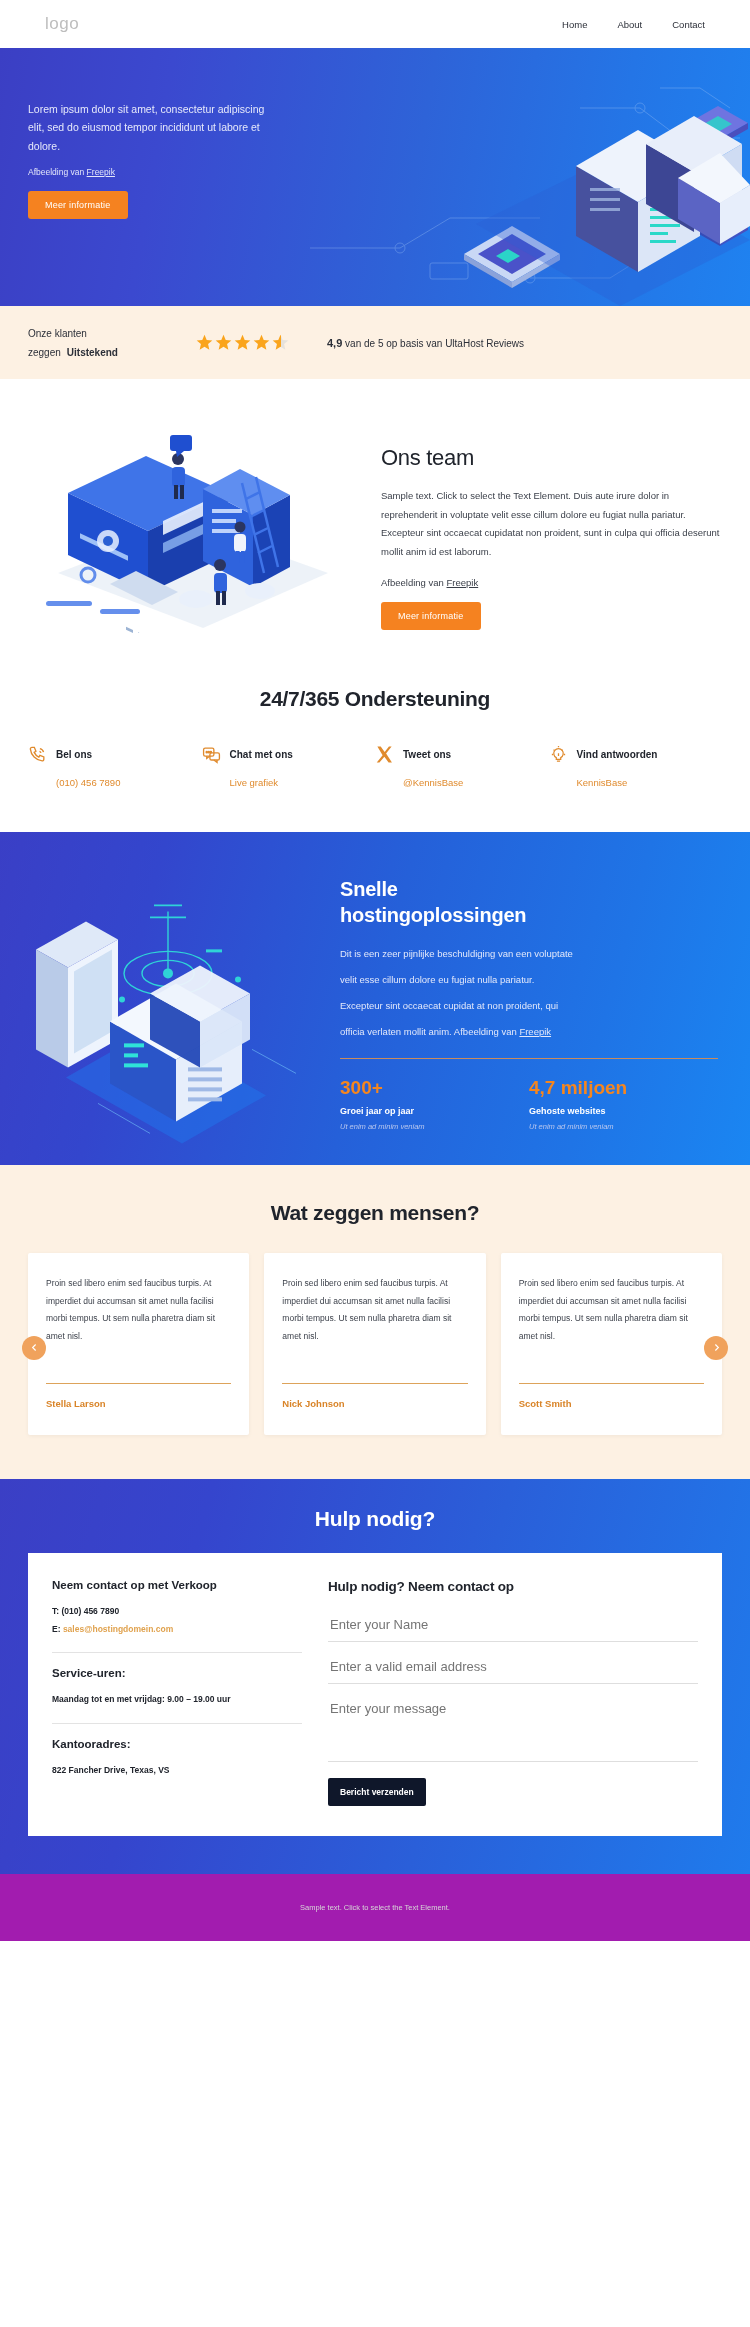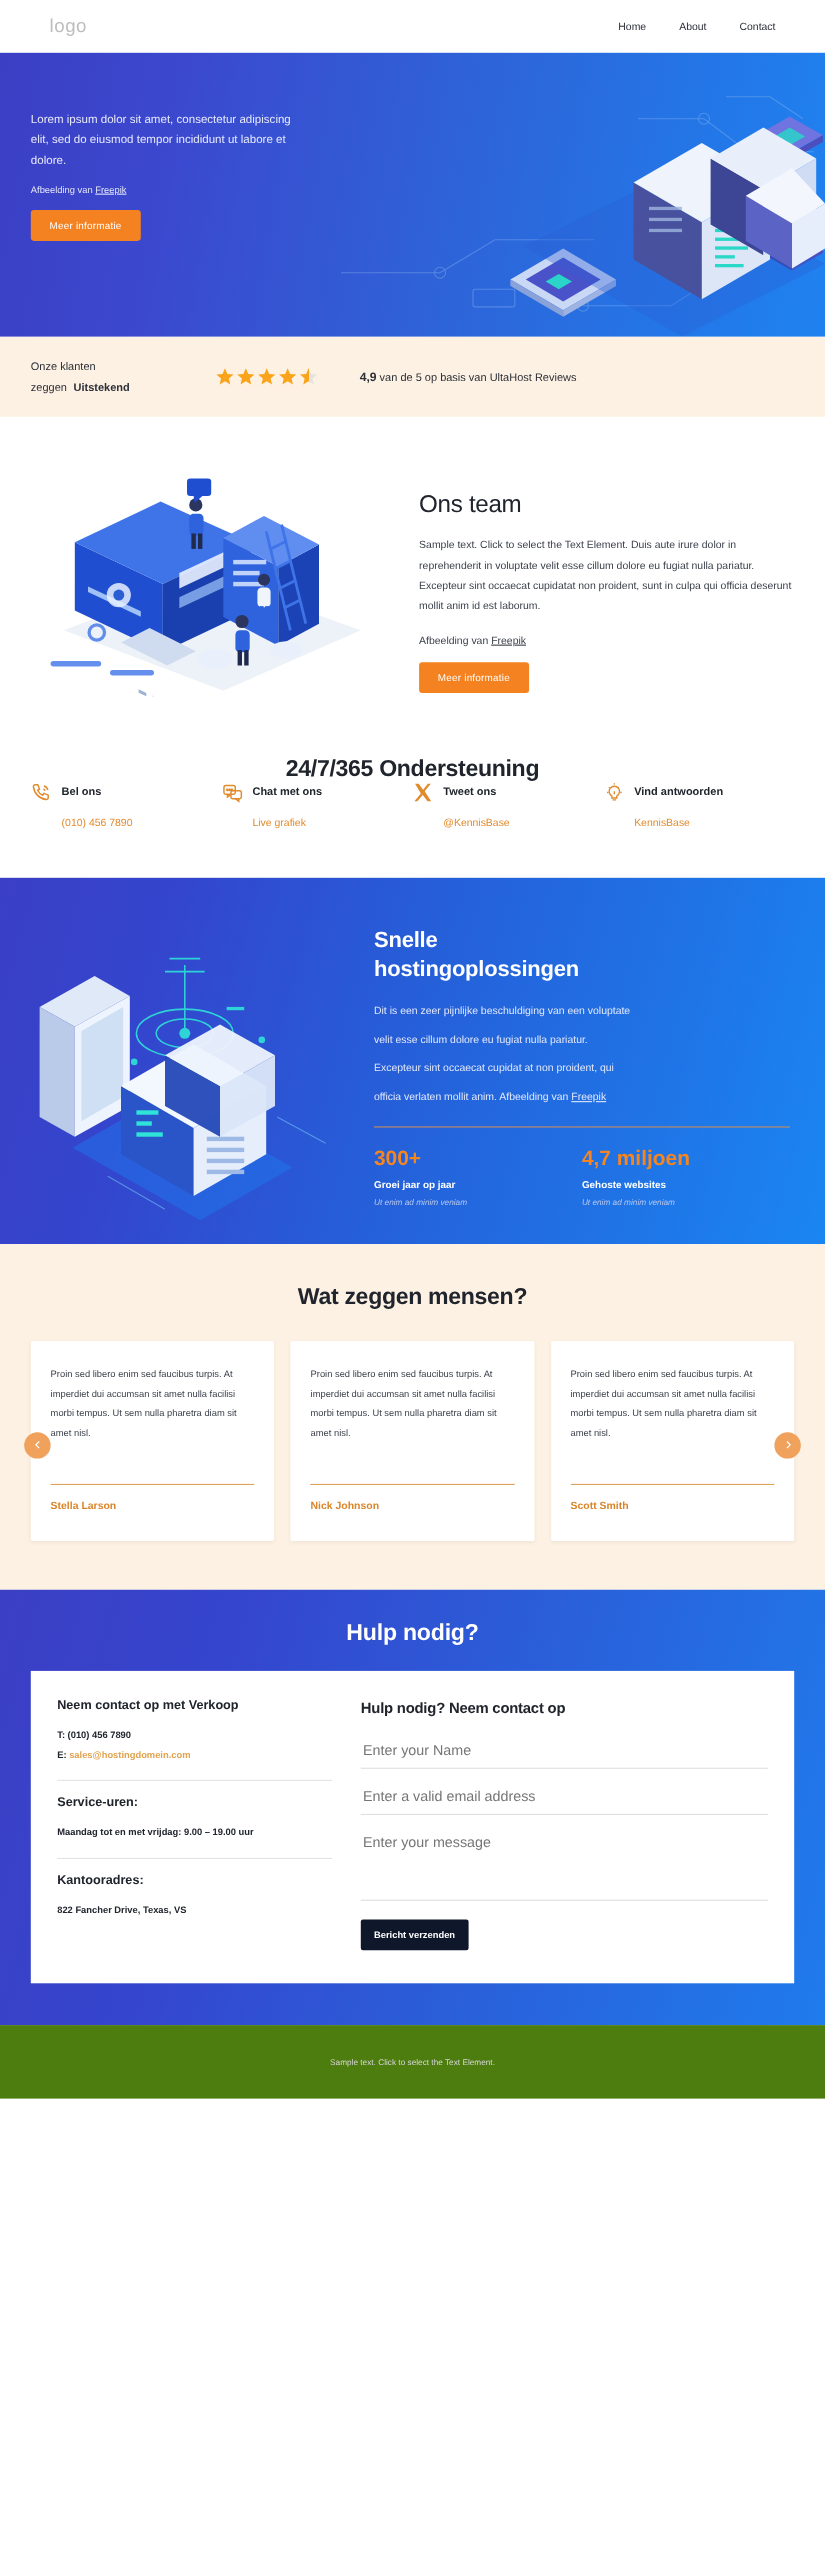--- a/index.html
+++ b/index.html
@@ -55,21 +55,21 @@
   .team{background:#fff;padding:44px 28px 40px;display:flex;gap:18px;}
   .team-art{width:335px;height:210px;flex:none;position:relative;}
   .team-copy{padding-top:22px;flex:1;}
   .team-copy h2{font-size:22px;font-weight:400;letter-spacing:-.3px;margin-bottom:16px;}
   .team-copy p{font-size:9.5px;line-height:1.95;color:#3a3f49;margin-bottom:16px;}
   .team-copy .credit{font-size:9.5px;color:#3a3f49;margin-bottom:14px;}
   .team-copy .credit u{text-decoration:underline;}
 
   
   .support{background:#fff;padding:14px 28px 44px;}
-  .support h2{text-align:center;font-size:21px;font-weight:700;letter-spacing:-.3px;}
+  .support h2{text-align:center;font-size:21px;font-weight:700;margin-bottom:34px;letter-spacing:-.3px;}
   .support-grid{display:flex;}
   .sup-item{flex:1;}
   .sup-head{display:flex;align-items:center;gap:9px;margin-bottom:13px;}
   .sup-head .ico{width:19px;height:19px;flex:none;}
   .sup-head span{font-size:10px;font-weight:700;color:#20242c;}
   .sup-link{font-size:9.5px;color:#e08b2e;margin-left:28px;text-decoration:none;display:block;}
 
   
   .hosting{
     position:relative;min-height:290px;
@@ -126,21 +126,21 @@
     font-family:inherit;font-size:13px;color:#9b9b9b;padding:7px 2px 9px;
     margin-bottom:10px;outline:none;
   }
   textarea.field{height:68px;resize:none;margin-bottom:12px;}
   .btn-send{
     background:#0f172a;color:#fff;border:none;font-size:8.5px;font-weight:700;
     padding:9px 12px;border-radius:2px;cursor:pointer;font-family:inherit;
   }
 
   
-  .footer{background:#4d7c0f;height:67px;display:flex;align-items:center;justify-content:center;}
+  .footer{background:#a21caf;height:67px;display:flex;align-items:center;justify-content:center;}
   .footer span{font-size:7.5px;color:#d6d6d6;}
 </style>
 </head>
 <body>
 
 <div class="page">
 
   <div class="navbar">
     <div class="logo">logo</div>
     <nav class="nav-links">

